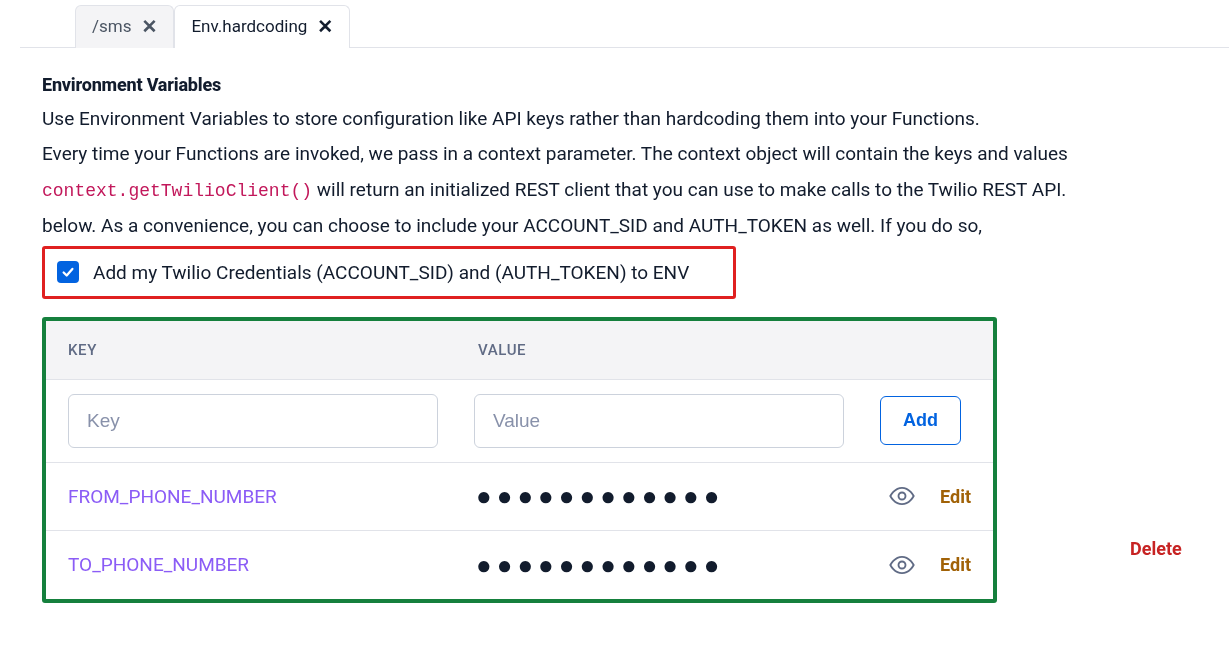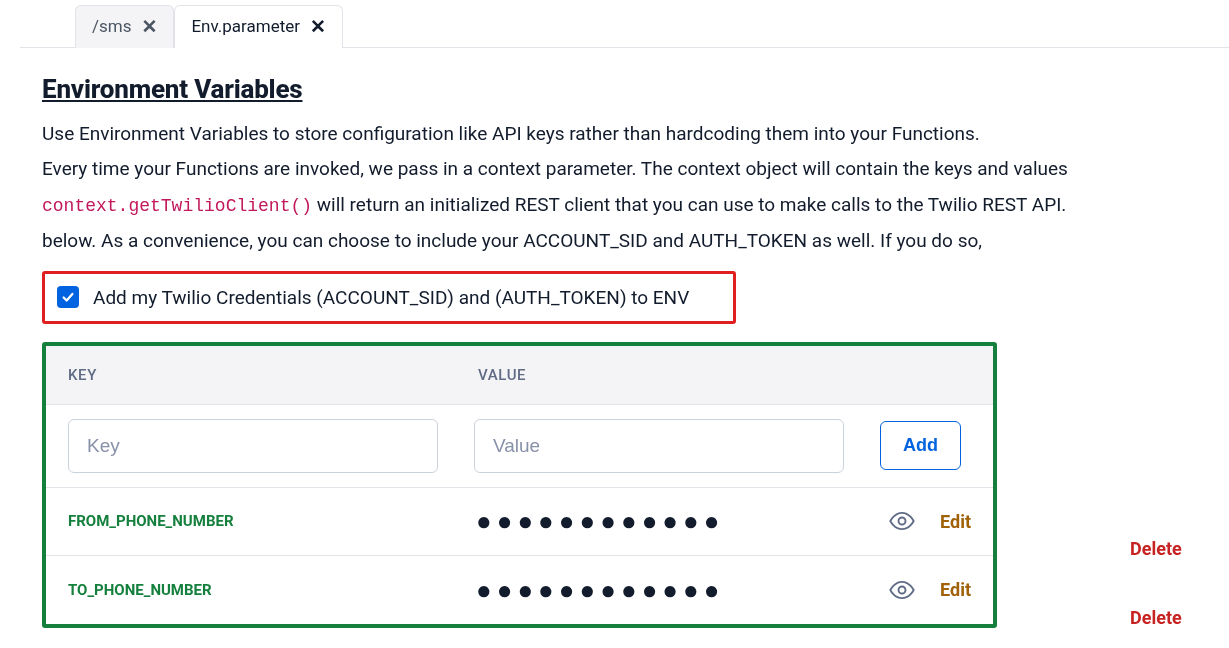--- a/index.html
+++ b/index.html
@@ -56,43 +56,41 @@
   .tab.inactive .close-x { color: #4b5563; }
   .tab-underline {
     border-bottom: 1px solid #e1e3e9;
     margin-top: -1px;
   }
 
   
   .content { padding: 18px 0 0 22px; position: relative; }
   .page-title {
     font-weight: 800;
-    font-size: 26px;
-    margin: 8px 0 14px 0;
+    font-size: 18px;
+    margin: 8px 0 8px 0;
     letter-spacing: -0.2px;
-    text-decoration: underline;
   }
   .desc {
     font-size: 19px;
     line-height: 1.65;
     margin: 0 0 4px 0;
   }
   .code {
     font-family: "SFMono-Regular", Consolas, "Liberation Mono", Menlo, monospace;
     color: #c2185b;
     font-size: 18px;
   }
 
   
   .cred-row {
     display: inline-flex;
     align-items: center;
     gap: 14px;
     padding: 12px 44px 12px 12px;
-    margin-top: 10px;
     border: 3px solid #e02020;
     border-radius: 3px;
   }
   .checkbox {
     width: 22px; height: 22px;
     background: #0263e0;
     border-radius: 4px;
     display: inline-flex;
     align-items: center;
     justify-content: center;
@@ -161,23 +159,22 @@
     display: flex;
     align-items: center;
     padding: 0 22px;
     height: 68px;
     border-bottom: 1px solid #e1e3e9;
     position: relative;
   }
   .data-row:last-child { border-bottom: none; }
   .row-key {
     width: 408px;
-    font-size: 15px;
-    color: #15803d;
-    font-weight: bold;
+    font-size: 19px;
+    color: #8b5cf6;
   }
   .row-value {
     font-size: 26px;
     letter-spacing: 5px;
     color: #121c2d;
     flex: 1;
     line-height: 1;
   }
   .eye-icon {
     width: 28px; height: 28px;
@@ -205,21 +202,21 @@
 <body>
 
 <div class="wrap">
 
   <div class="tab-bar">
     <div class="tab inactive">
       <span>/sms</span>
       <span class="close-x">✕</span>
     </div>
     <div class="tab active">
-      <span>Env.parameter</span>
+      <span>Env.hardcoding</span>
       <span class="close-x">✕</span>
     </div>
   </div>
   <div class="tab-underline"></div>
 
   <div class="content">
     <div class="page-title">Environment Variables</div>
 
     <div class="desc">Use Environment Variables to store configuration like API keys rather than hardcoding them into your Functions.</div>
     <div class="desc">Every time your Functions are invoked, we pass in a context parameter. The context object will contain the keys and values</div>

